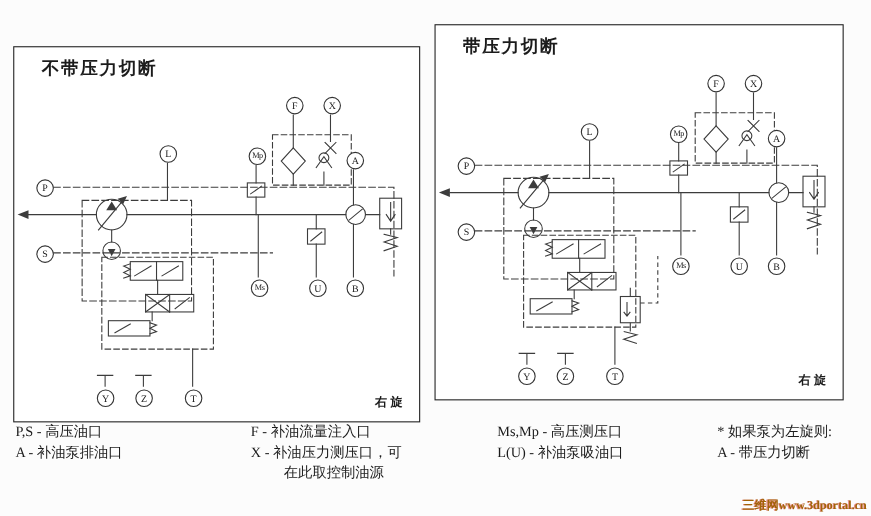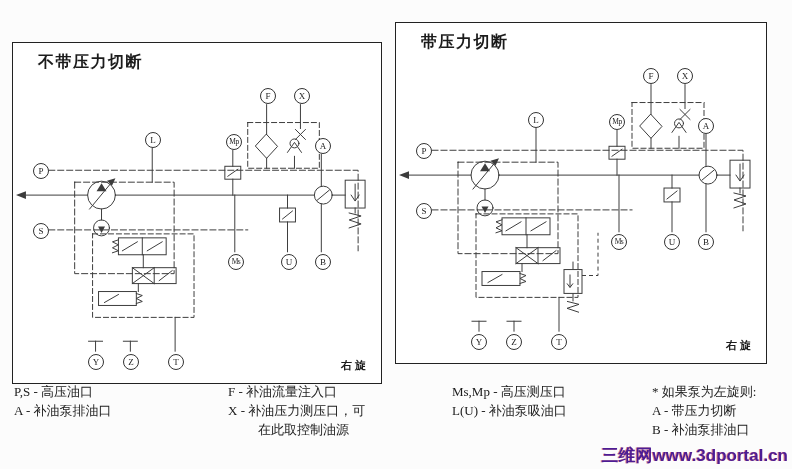--- a/index.html
+++ b/index.html
@@ -26,22 +26,22 @@
     background:#fff;display:flex;align-items:center;justify-content:center;
     font-size:9px;line-height:1;font-family:"Liberation Serif","DejaVu Serif",serif;
   }
   .port.sm{font-size:7.5px;letter-spacing:-0.5px;}
   .legend{position:absolute;left:0;top:382px;width:627px;height:62px;font-size:13px;}
   .lcol{position:absolute;top:0;}
   .lline{line-height:19px;white-space:nowrap;}
   .lline.indent{padding-left:30px;}
   .lline.em{font-weight:normal;}
   .watermark{
-    position:absolute;right:4px;bottom:2px;font-size:17px;font-weight:bold;color:#4c1d95;
-    font-family:Liberation Sans, sans-serif;
+    position:absolute;right:4px;bottom:2px;font-size:11px;font-weight:bold;color:#a16207;
+    font-family:Liberation Serif, serif;
     text-shadow:-1px 0 0 rgba(212,0,0,.45);
     white-space:nowrap;
   }
 </style>
 </head>
 <body>
 
 <svg width="0" height="0" style="position:absolute" aria-hidden="true">
 <defs>
 <g id="schem" stroke="#3c3c3c" fill="none" stroke-width="1" stroke-linecap="square">
@@ -197,17 +197,16 @@
     <div class="lline">X - 补油压力测压口，可</div>
     <div class="lline indent">在此取控制油源</div>
   </div>
   <div class="lcol" style="left:452px">
     <div class="lline">Ms,Mp - 高压测压口</div>
     <div class="lline">L(U) - 补油泵吸油口</div>
   </div>
   <div class="lcol" style="left:652px">
     <div class="lline em">* 如果泵为左旋则:</div>
     <div class="lline">A - 带压力切断</div>
-    <div class="lline">B - 补油泵排油口</div>
   </div>
 </div>
 
 <div class="watermark">三维网www.3dportal.cn</div>
 
 </body></html>

